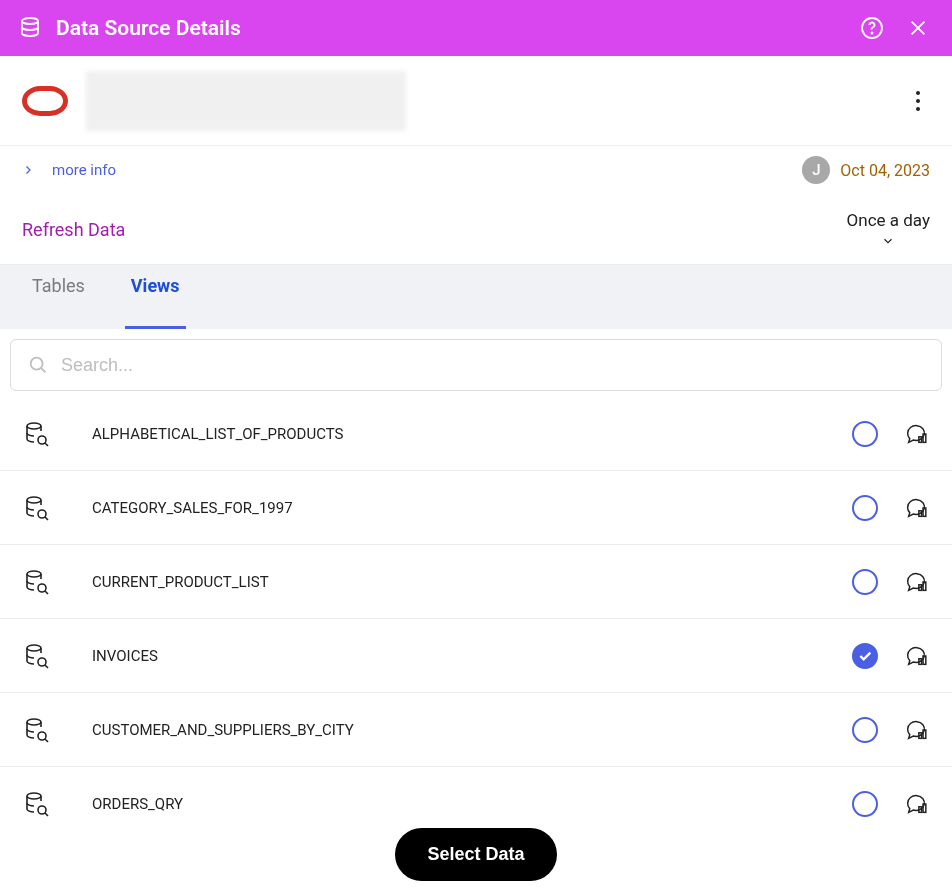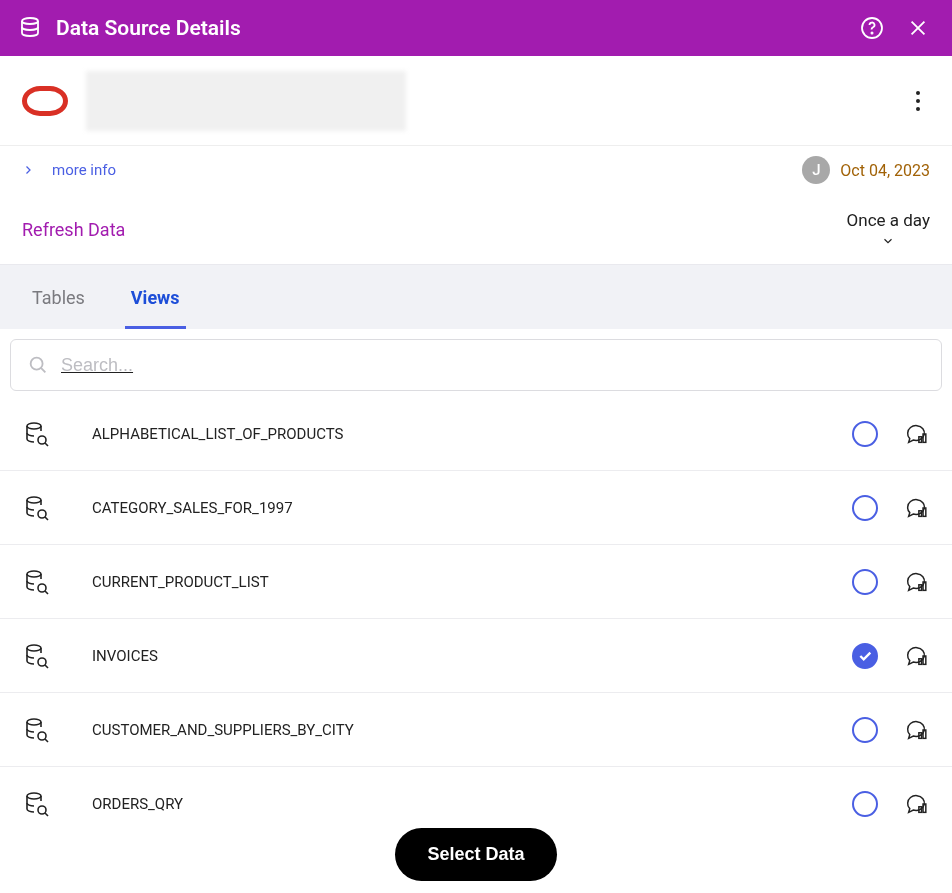--- a/index.html
+++ b/index.html
@@ -7,21 +7,21 @@
     font-family: -apple-system, BlinkMacSystemFont, "Segoe UI", Roboto, Helvetica, Arial, sans-serif;
     background: #fff;
     width: 952px;
     height: 893px;
     overflow: hidden;
     color: #212121;
   }
 
   
   .header-bar {
-    background: #a21caf;
+    background: #d946ef;
     color: #fff;
     height: 56px;
     display: flex;
     align-items: center;
     padding: 0 18px;
   }
   .header-bar .db-icon { margin-right: 14px; display:flex; align-items:center; }
   .header-title { font-size: 21px; font-weight:600; flex:1; }
   .header-bar .icon-btn { width: 32px; height:32px; display:flex; align-items:center; justify-content:center; cursor:pointer; margin-left: 14px; }
 
@@ -85,31 +85,31 @@
 
   
   .tabs-row {
     display:flex; align-items:flex-end;
     background:#f1f2f6;
     padding: 0 26px;
     height: 64px;
     gap: 34px;
   }
   .tab {
-    font-size:18px; color:#7a7a7f; padding: 18px 6px 18px 6px; cursor:pointer;
+    font-size:18px; color:#7a7a7f; padding: 18px 6px 30px 6px; cursor:pointer;
     border-bottom: 3px solid transparent;
   }
   .tab.active { color:#1d4ed8; font-weight:700; border-bottom-color:#4a5fe3; }
 
   
   .search-wrap { padding: 10px 10px 6px 10px; background:#fff; }
   .search-box {
     display:flex; align-items:center;
     border:1px solid #dcdce0; border-radius:6px;
-    height:52px; padding:0 16px;text-decoration:underline;
+    height:52px; padding:0 16px;
   }
   .search-box svg { margin-right:12px; flex-shrink:0; }
   .search-box input {
     border:none; outline:none; font-size:18px; width:100%;
     background:transparent; color:#333;
   }
   .search-box input::placeholder { color:#bdbdc2; }
 
   
   .list { }

